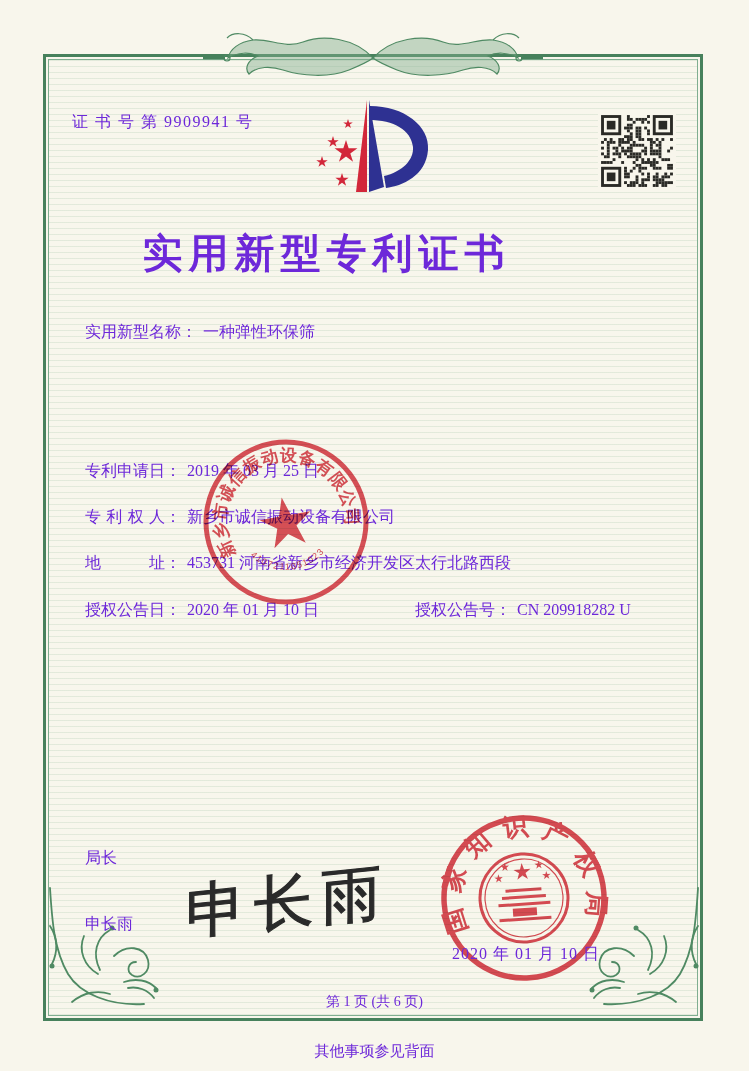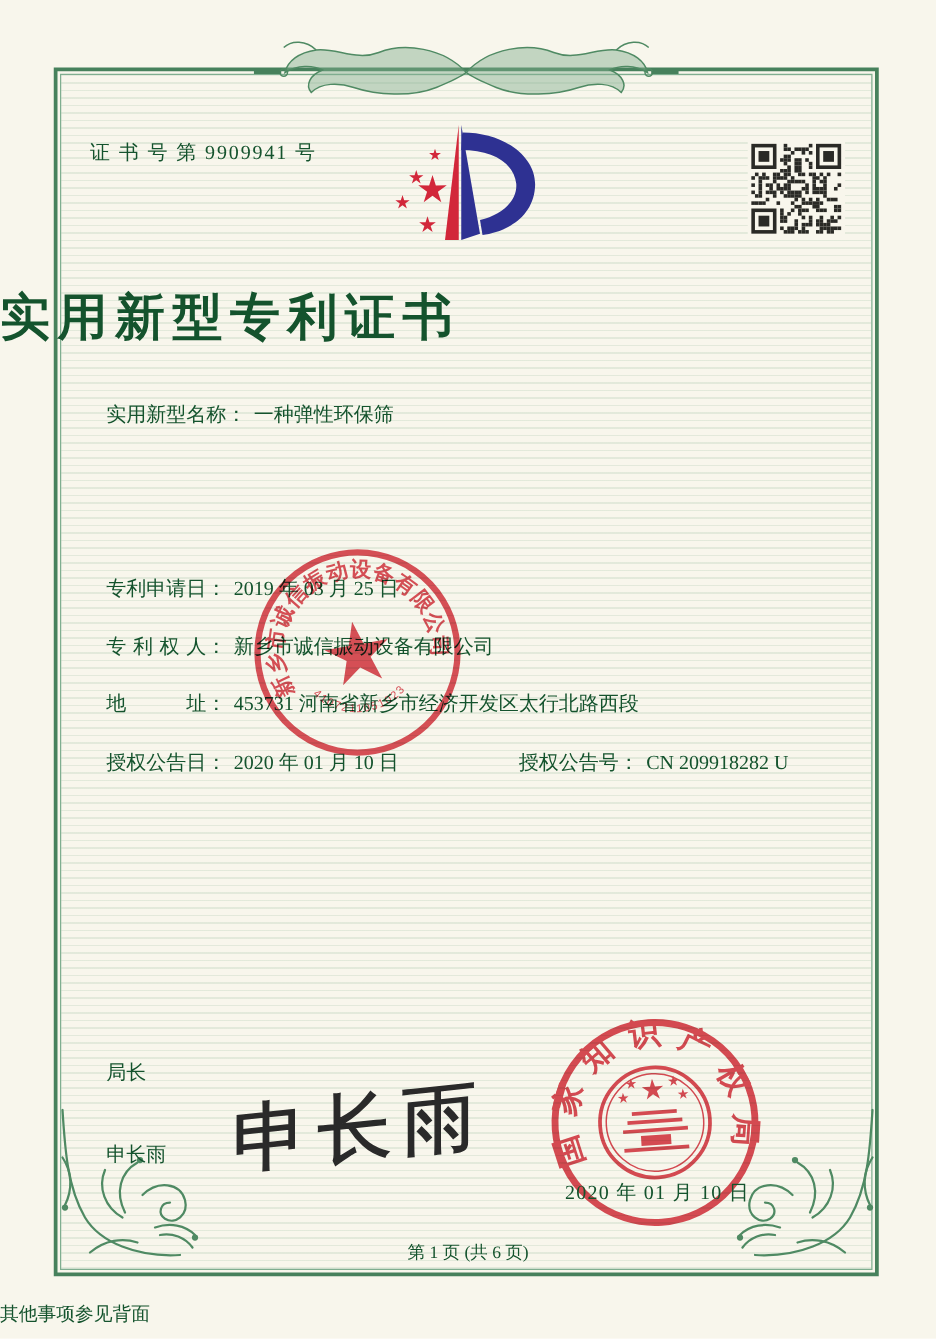--- a/index.html
+++ b/index.html
@@ -1,18 +1,18 @@
 <!DOCTYPE html>
 <html><head>
 <meta charset="utf-8">
 <style>
   html,body{margin:0;padding:0;}
   .page{
     position:relative;width:749px;height:1071px;overflow:hidden;
-    background:#f8f6ec;color:#14532d;
+    background:#f8f6ec;color:#6d28d9;
     font-family:"Liberation Serif", serif;
   }
   .frame{
     position:absolute;left:43px;top:54px;width:660px;height:967px;
     box-sizing:border-box;border:3px solid #47815c;z-index:1;
   }
   .frame-inner{position:absolute;inset:2px;border:1px solid #7fae90;}
   .texture{
     position:absolute;left:49px;top:60px;width:648px;height:955px;z-index:0;
     background:repeating-linear-gradient(180deg,
@@ -20,41 +20,41 @@
       rgba(130,175,140,0) 1px, rgba(130,175,140,0) 6px);
   }
   .top-ornament{position:absolute;left:203px;top:26px;width:340px;height:64px;z-index:2;}
   .corner{position:absolute;width:132px;height:132px;z-index:2;}
   .corner.bl{left:44px;top:886px;}
   .corner.br{left:572px;top:886px;transform:scaleX(-1);}
   .cert-no{position:absolute;left:72px;top:112px;font-size:16px;letter-spacing:1.5px;z-index:3;}
   .logo{position:absolute;left:300px;top:92px;width:145px;height:120px;z-index:3;}
   .qr{position:absolute;left:598px;top:112px;width:78px;height:78px;z-index:3;}
   .title{
-    position:absolute;left:0;top:226px;width:653px;margin:0;
+    position:absolute;left:0;top:226px;width:653px;margin:0;text-align:center;
     font-size:40px;font-weight:bold;letter-spacing:6px;z-index:3;
   }
   .row{position:absolute;left:85px;font-size:16px;white-space:nowrap;z-index:3;}
   .lbl{display:inline-block;width:80px;text-align:justify;text-align-last:justify;text-justify:inter-character;}
   .row.r-name .lbl{width:96px;}
   .val{margin-left:6px;}
   .pair2{margin-left:96px;}
   .paras{position:absolute;left:64px;top:638px;width:624px;z-index:3;
     font-size:16px;line-height:22.5px;text-align:justify;}
   .paras p{margin:0;text-indent:2em;}
   .signer-title{position:absolute;left:85px;top:848px;font-size:16px;z-index:3;}
   .signer-name{position:absolute;left:85px;top:914px;font-size:16px;z-index:3;}
   .signature{position:absolute;left:185px;top:846px;width:215px;height:104px;z-index:4;}
   .company-seal{position:absolute;left:200px;top:436px;width:172px;height:172px;z-index:5;
     mix-blend-mode:multiply;opacity:.92;transform:rotate(-10deg);}
   .office-seal{position:absolute;left:438px;top:812px;width:172px;height:172px;z-index:5;
     mix-blend-mode:multiply;opacity:.95;transform:rotate(-4deg);}
   .seal-date{position:absolute;left:452px;top:944px;font-size:16px;letter-spacing:1px;z-index:6;}
   .page-num{position:absolute;left:0;top:993px;width:749px;text-align:center;font-size:14px;z-index:3;}
-  .back-note{position:absolute;left:0;top:1042px;width:749px;font-size:15px;z-index:3;}
+  .back-note{position:absolute;left:0;top:1042px;width:749px;text-align:center;font-size:15px;z-index:3;}
 </style>
 </head>
 <body>
 
 <svg width="0" height="0" style="position:absolute">
   <defs>
     <g id="star5">
       <polygon points="0,-1 0.223,-0.307 0.951,-0.309 0.361,0.117 0.588,0.809 0,0.38 -0.588,0.809 -0.361,0.117 -0.951,-0.309 -0.223,-0.307"></polygon>
     </g>
   </defs>

